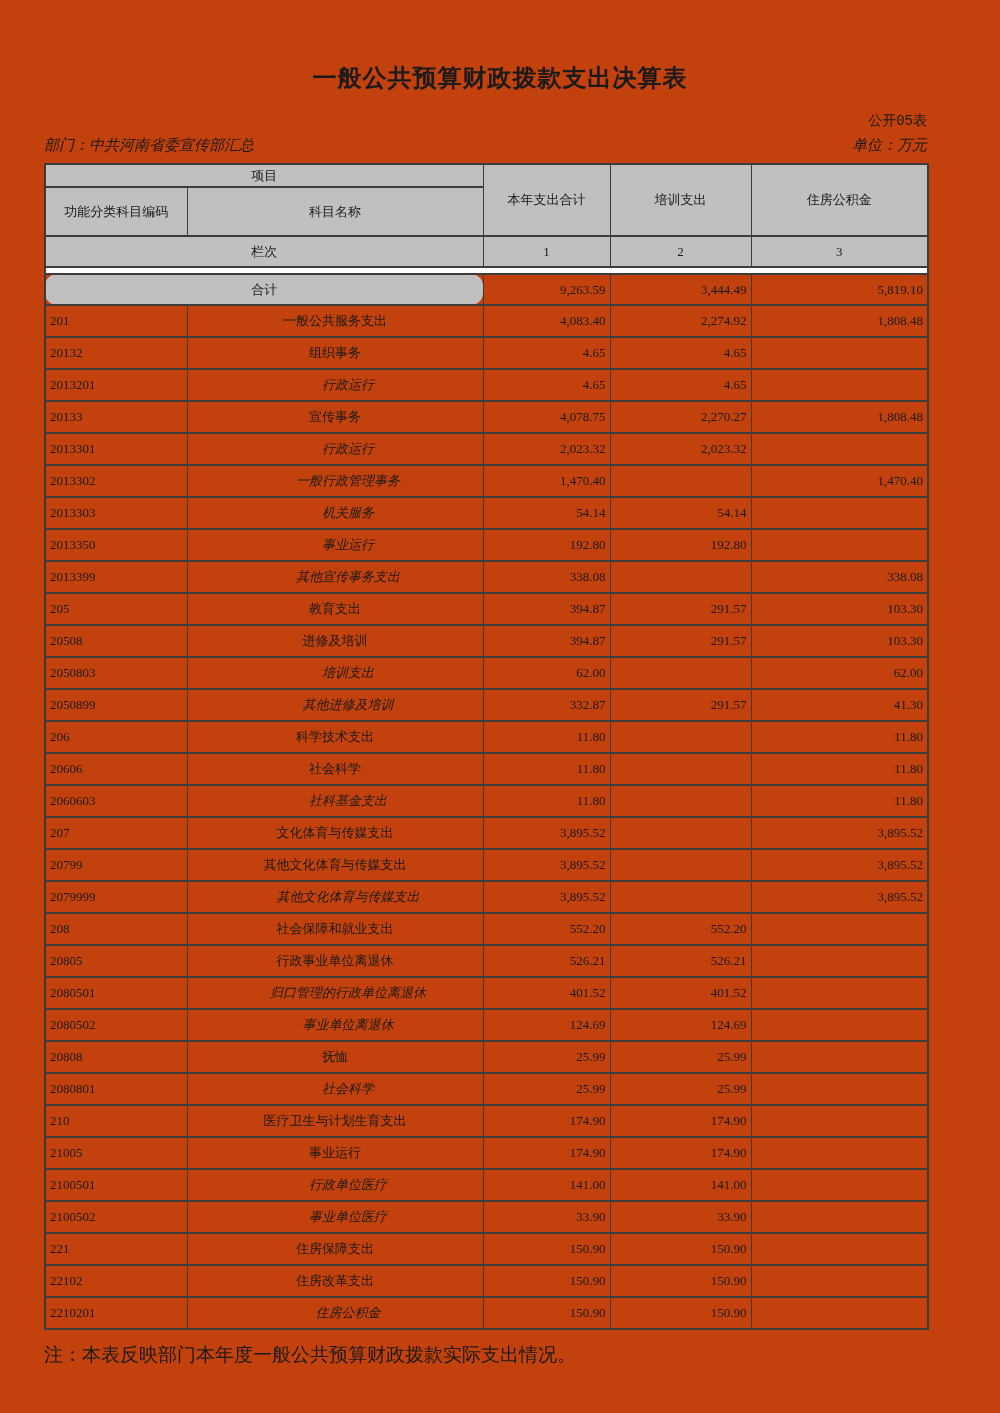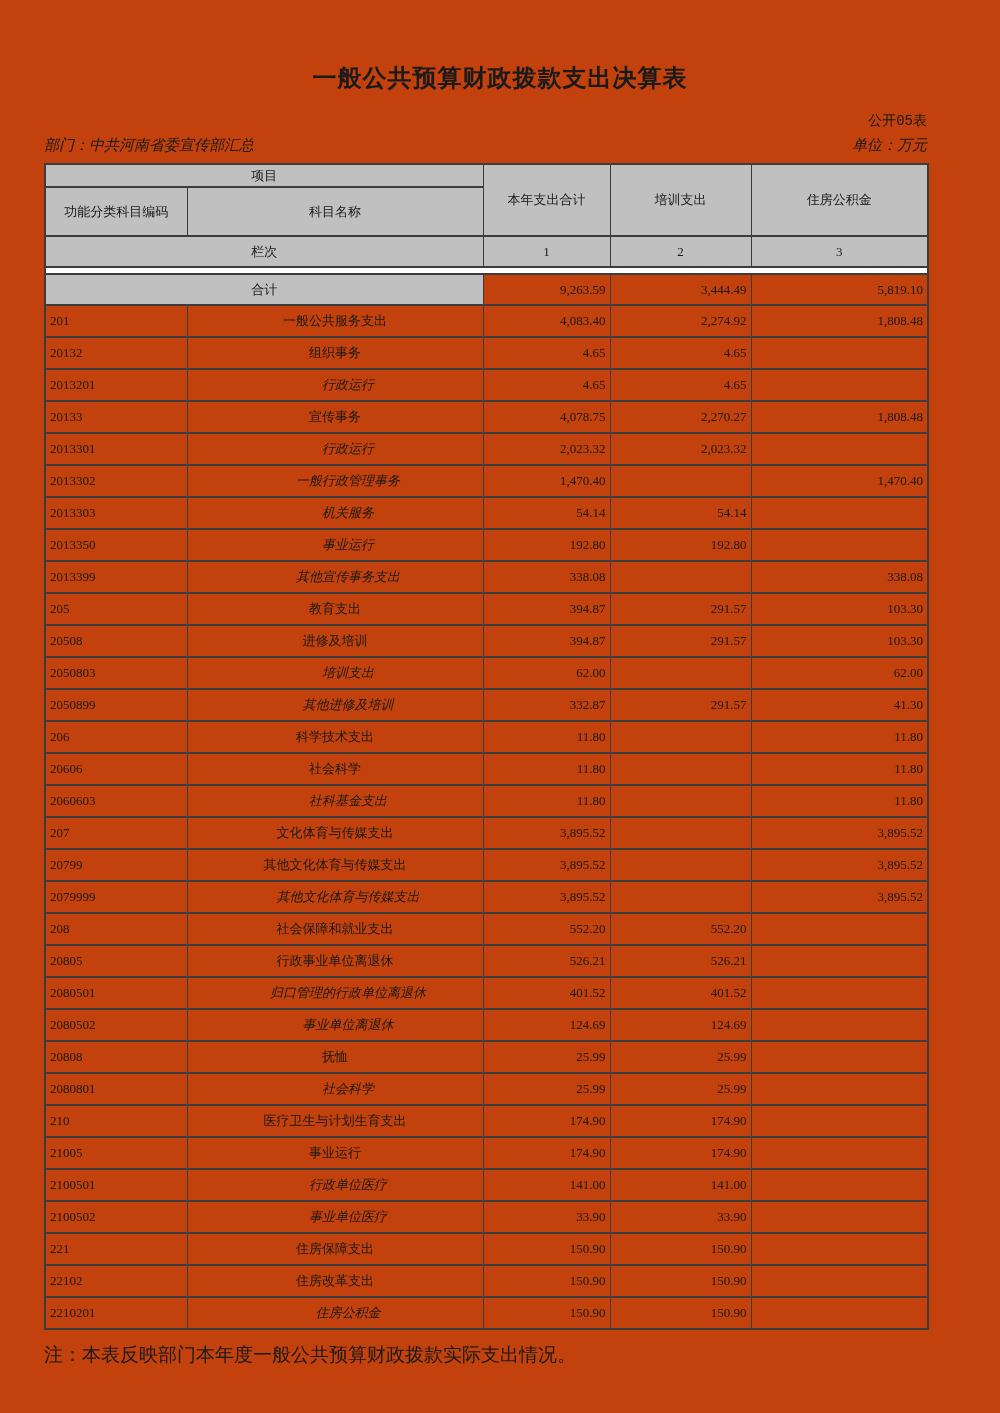--- a/index.html
+++ b/index.html
@@ -64,21 +64,21 @@
   tr.hdr-row-1 td { height: 21px; }
   tr.hdr-row-2 td { height: 47px; }
   tr.lanci-row td { height: 29px; }
   tr.spacer-row td {
     height: 5px;
     border-left: none;
     border-right: none;
     padding: 0;
     background: #ffffff;
   }
-  tr.summary-row td { height: 29px; }
+  tr.summary-row td { height: 29px; border-radius: 12px; }
   tbody.data-rows td { height: 30px; }
   td.code { text-align: left; padding-left: 4px; margin-left: 36px; }
   td.name { text-align: center; padding-left: 4px; }
   td.name.indent { padding-left: 30px; font-style: italic; }
   td.num { text-align: right; padding-right: 6px; font-variant-numeric: tabular-nums; }
   .footnote {
     margin: 12px 0 0 44px;
     font-size: 19px;
   }
 </style>

